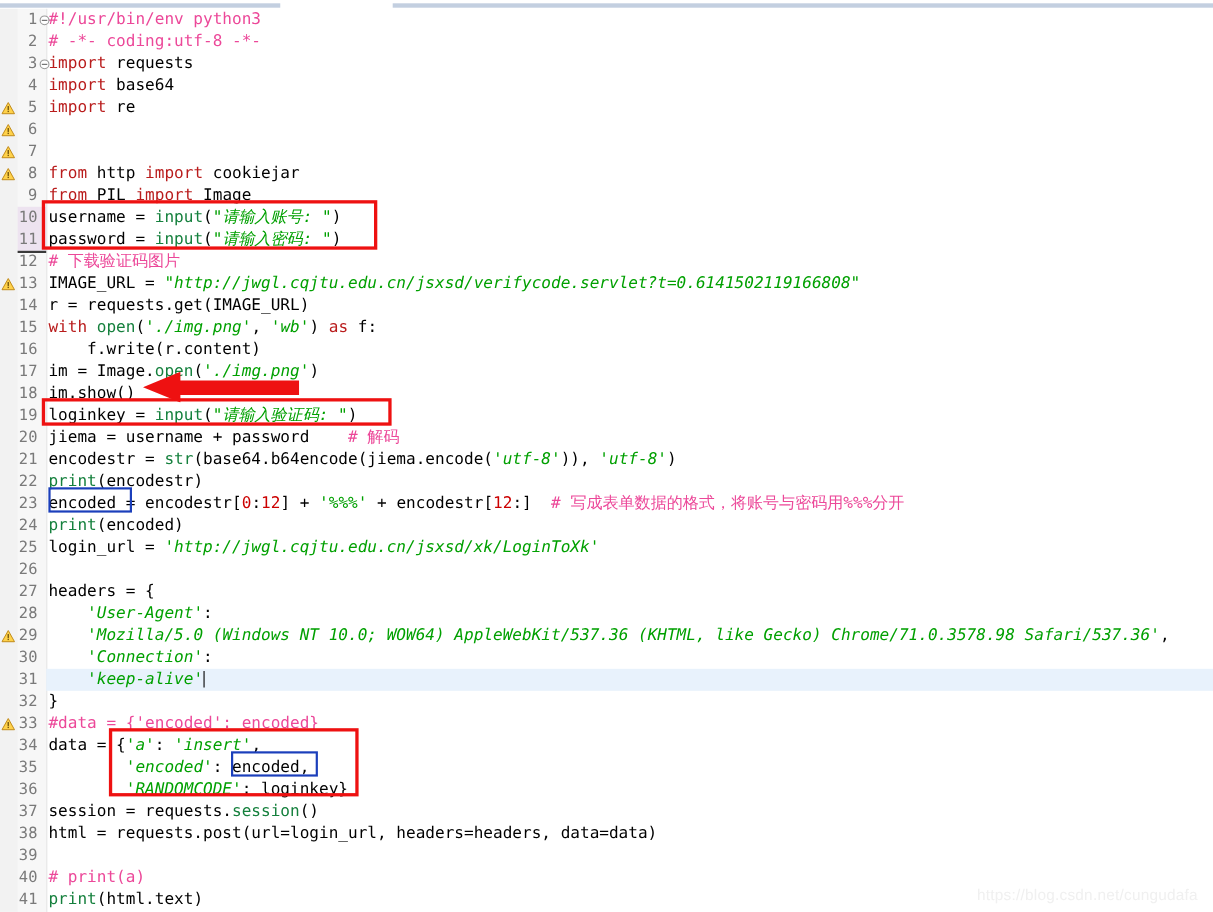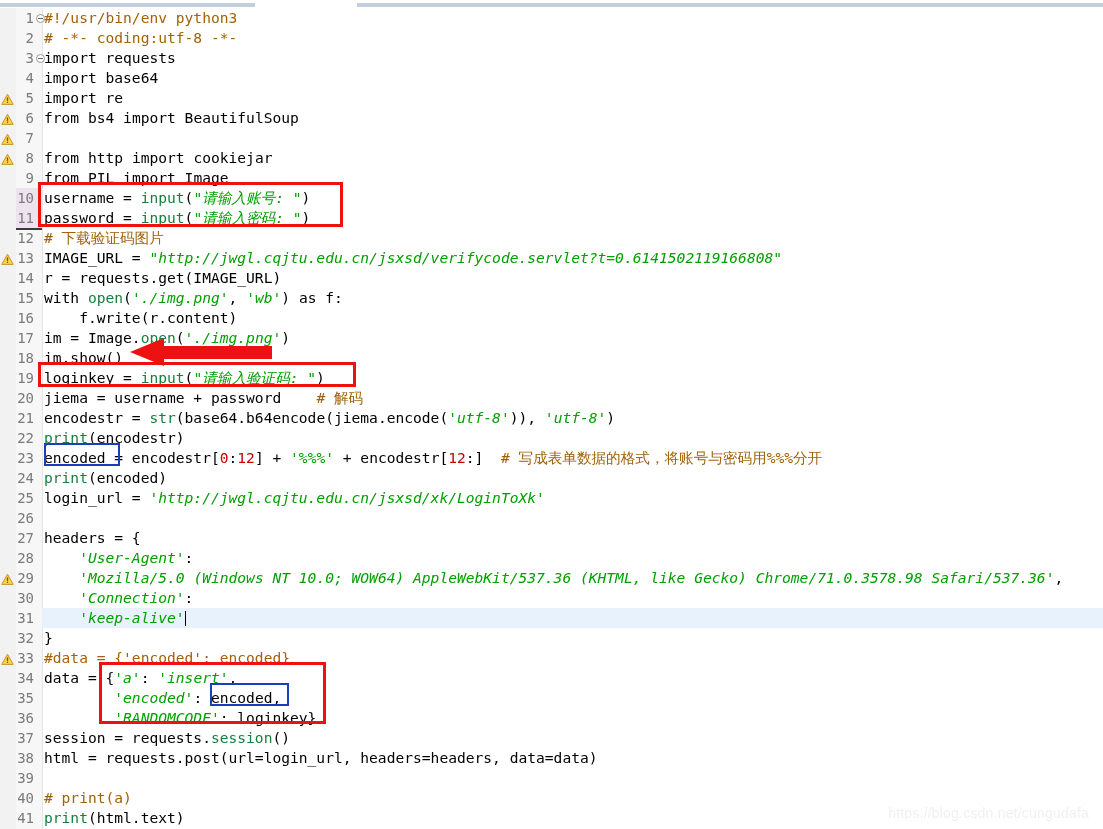--- a/index.html
+++ b/index.html
@@ -132,23 +132,23 @@
   }
 
   
   .curline {
     position: absolute;
     left: 42px;
     right: 0;
     height: 20px;
     background: #e8f2fc;
   }
-  .kw2  { color: #000000; }
+  .kw2  { color: #b91c1c; }
   .str  { color: #00a000; font-style: italic; }
-  .cmt  { color: #a16207; }
+  .cmt  { color: #ec4899; }
   .num  { color: #cc0000; }
   .fn   { color: #15803d; }
 
   .cn { font-family: Liberation Serif, serif; font-style: italic; margin-top: 44px; }
   .cnc { font-family: Liberation Serif, serif; font-style: normal; }
 
   
   .caret {
     display: inline-block;
     width: 1px;
@@ -205,21 +205,21 @@
   <div class="curline" style="top:608px;"></div>
 
   <div class="code" id="code-body"><div class="line"><span class="lno">1</span><span class="fold"></span><span class="src"><span class="cmt">#!/usr/bin/env python3</span></span></div><div class="line"><span class="lno">2</span><span class="src"><span class="cmt"># -*- coding:utf-8 -*-</span></span></div><div class="line"><span class="lno">3</span><span class="fold"></span><span class="src"><span class="kw2">import</span> requests</span></div><div class="line"><span class="lno">4</span><span class="src"><span class="kw2">import</span> base64</span></div><div class="line"><span class="warn"><svg viewBox="0 0 16 16" width="13" height="13">
             <path d="M8 1.5 L15 14 L1 14 Z" fill="#ffd24a" stroke="#c08a18" stroke-width="1.1" stroke-linejoin="round"></path>
             <rect x="7.2" y="5.4" width="1.6" height="4.4" fill="#7a5a10"></rect>
             <rect x="7.2" y="10.6" width="1.6" height="1.6" fill="#7a5a10"></rect>
           </svg></span><span class="lno">5</span><span class="src"><span class="kw2">import</span> re</span></div><div class="line"><span class="warn"><svg viewBox="0 0 16 16" width="13" height="13">
             <path d="M8 1.5 L15 14 L1 14 Z" fill="#ffd24a" stroke="#c08a18" stroke-width="1.1" stroke-linejoin="round"></path>
             <rect x="7.2" y="5.4" width="1.6" height="4.4" fill="#7a5a10"></rect>
             <rect x="7.2" y="10.6" width="1.6" height="1.6" fill="#7a5a10"></rect>
-          </svg></span><span class="lno">6</span><span class="src"><span class="kw2">from</span> bs4 <span class="kw2">import</span> BeautifulSoup</span></div><div class="line"><span class="warn"><svg viewBox="0 0 16 16" width="13" height="13">
+          </svg></span><span class="lno">6</span></div><div class="line"><span class="warn"><svg viewBox="0 0 16 16" width="13" height="13">
             <path d="M8 1.5 L15 14 L1 14 Z" fill="#ffd24a" stroke="#c08a18" stroke-width="1.1" stroke-linejoin="round"></path>
             <rect x="7.2" y="5.4" width="1.6" height="4.4" fill="#7a5a10"></rect>
             <rect x="7.2" y="10.6" width="1.6" height="1.6" fill="#7a5a10"></rect>
           </svg></span><span class="lno">7</span></div><div class="line"><span class="warn"><svg viewBox="0 0 16 16" width="13" height="13">
             <path d="M8 1.5 L15 14 L1 14 Z" fill="#ffd24a" stroke="#c08a18" stroke-width="1.1" stroke-linejoin="round"></path>
             <rect x="7.2" y="5.4" width="1.6" height="4.4" fill="#7a5a10"></rect>
             <rect x="7.2" y="10.6" width="1.6" height="1.6" fill="#7a5a10"></rect>
           </svg></span><span class="lno">8</span><span class="src"><span class="kw2">from</span> http <span class="kw2">import</span> cookiejar</span></div><div class="line"><span class="lno">9</span><span class="src"><span class="kw2">from</span> PIL <span class="kw2">import</span> Image</span></div><div class="line"><span class="lno">10</span><span class="src">username = <span class="fn">input</span>(<span class="str">"<span class="cn">请输入账号</span>: "</span>)</span></div><div class="line"><span class="lno">11</span><span class="src">password = <span class="fn">input</span>(<span class="str">"<span class="cn">请输入密码</span>: "</span>)</span></div><div class="line"><span class="lno">12</span><span class="src"><span class="cmt"># <span class="cnc">下载验证码图片</span></span></span></div><div class="line"><span class="warn"><svg viewBox="0 0 16 16" width="13" height="13">
             <path d="M8 1.5 L15 14 L1 14 Z" fill="#ffd24a" stroke="#c08a18" stroke-width="1.1" stroke-linejoin="round"></path>
             <rect x="7.2" y="5.4" width="1.6" height="4.4" fill="#7a5a10"></rect>

